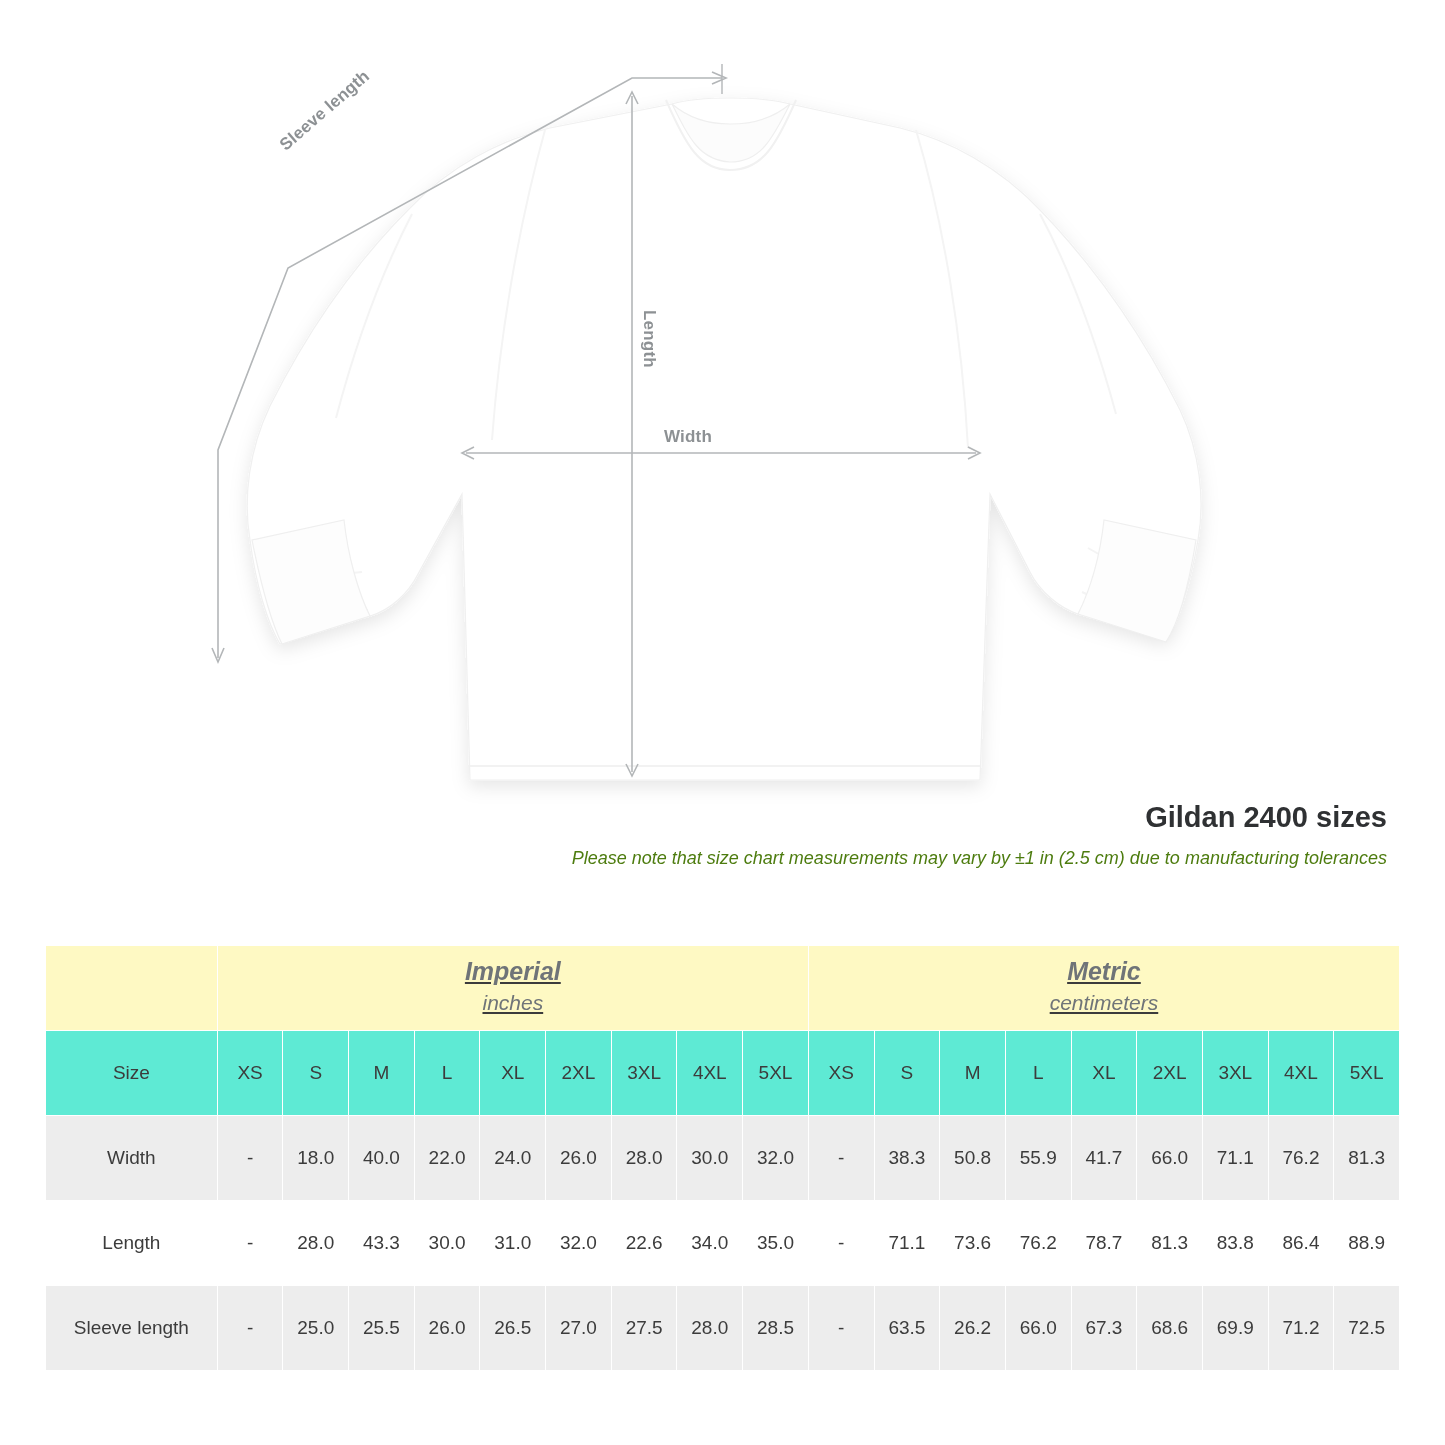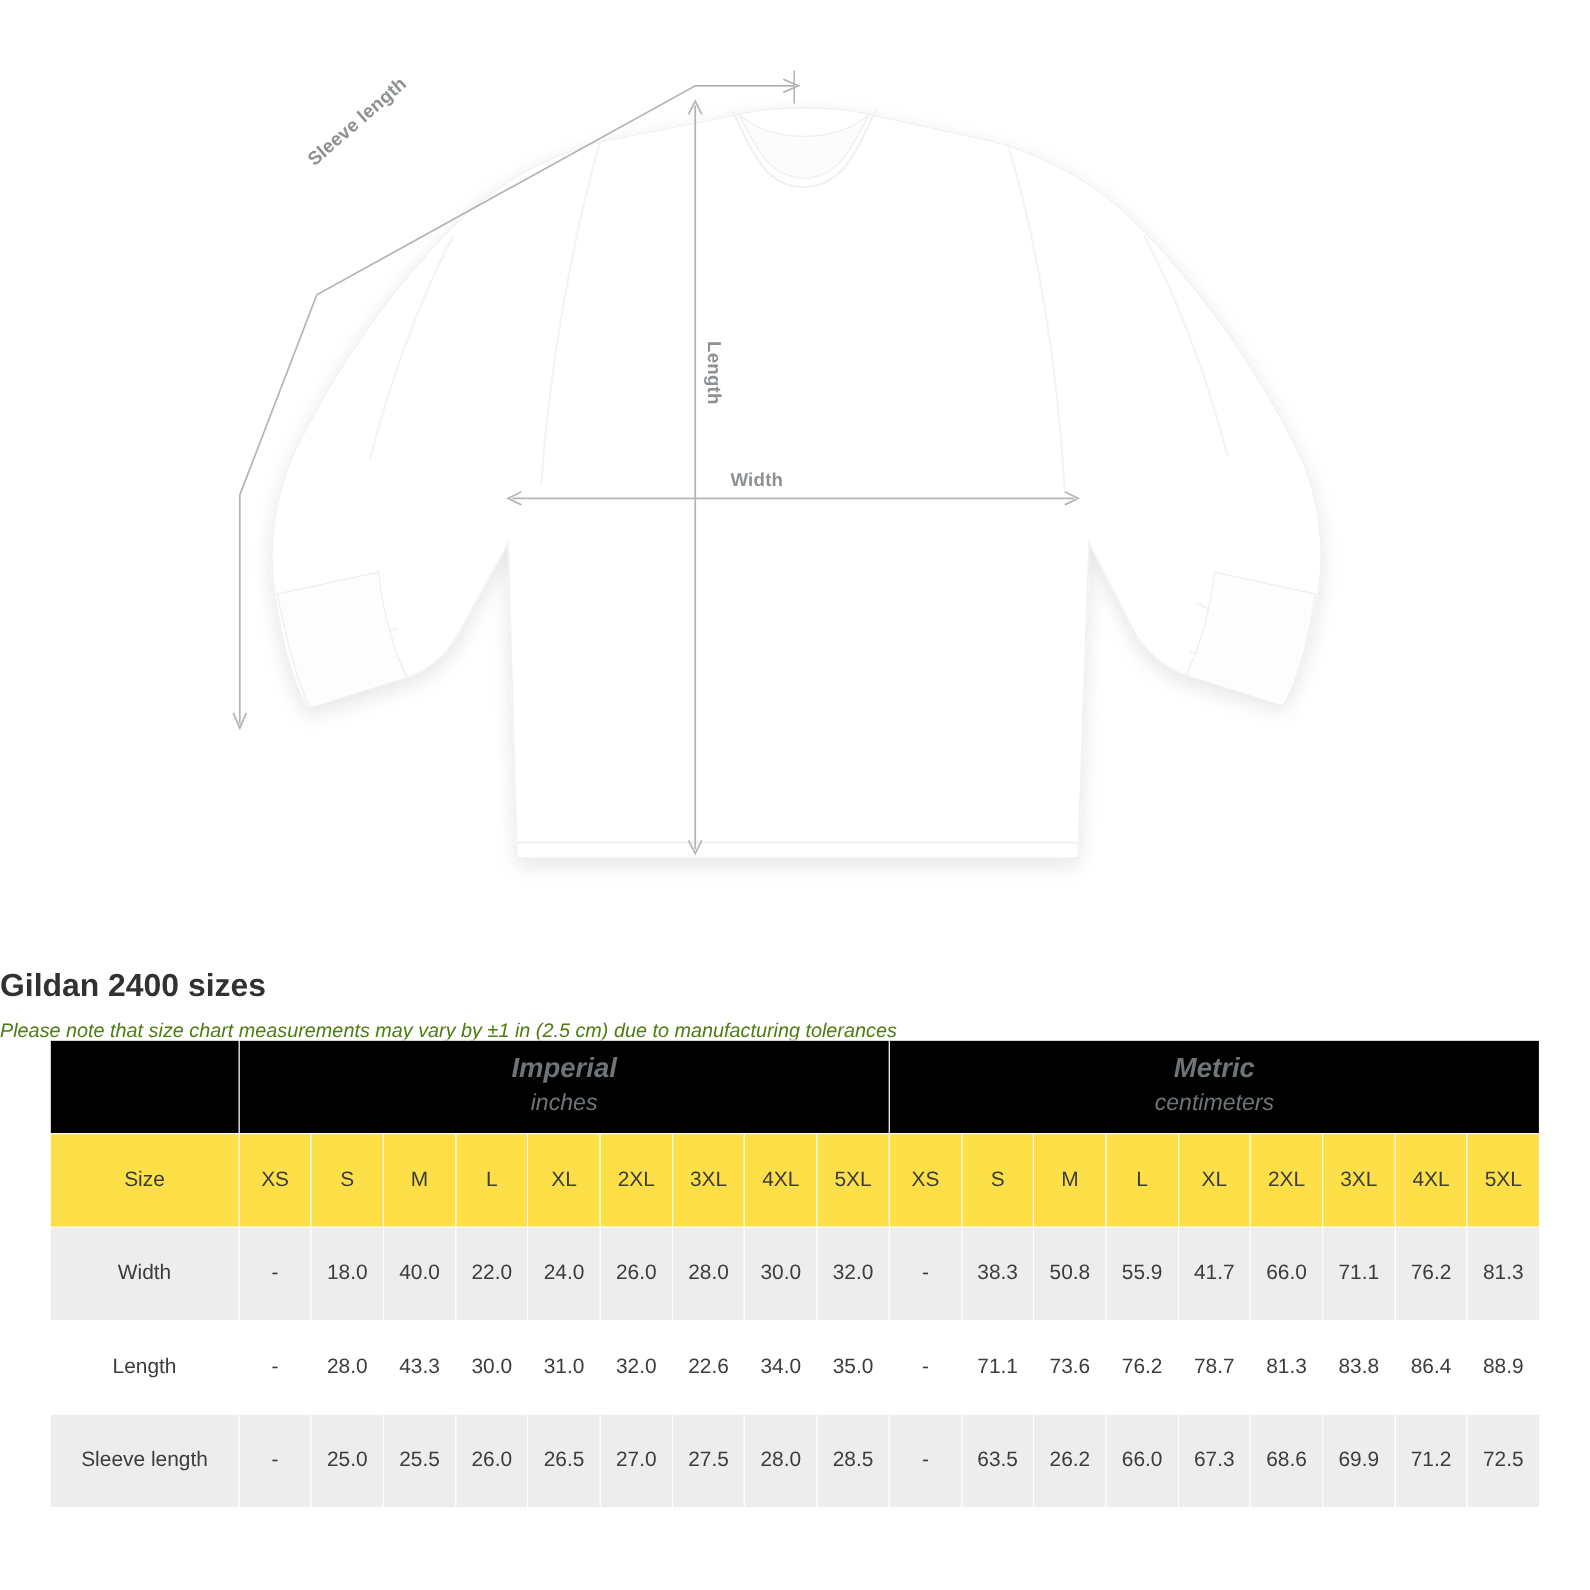--- a/index.html
+++ b/index.html
@@ -50,24 +50,24 @@
     writing-mode: vertical-rl;
   }
   .label-width {
     left: 664px;
     top: 427px;
   }
 
   
   .title-block {
     position: absolute;
-    top: 880px;
+    top: 801px;
     left: 0;
     width: 1387px;
-    text-align: left;
+    text-align: right;
   }
   .chart-title {
     font-size: 29px;
     font-weight: bold;
     color: #2f3133;
     margin: 0;
   }
   .chart-note {
     margin-top: 14px;
     font-size: 18px;
@@ -91,38 +91,39 @@
     border: 1px solid #ffffff;
     text-align: center;
     font-size: 19px;
     color: #3c3c3c;
     font-weight: normal;
     padding: 0;
     height: 84px;
     vertical-align: middle;
   }
   .row-unit td {
-    background: #000000;
+    background: #fef9c3;
     height: 112px;
+    text-decoration: underline;
   }
   .unit-name {
     font-size: 25px;
     font-style: italic;
     font-weight: bold;
     color: #6f7478;
     line-height: 1.15;
   }
   .unit-sub {
     font-size: 21px;
     font-style: italic;
     color: #6f7478;
     line-height: 1.6;
   }
   .row-header td {
-    background: #fde047;
+    background: #5eead4;
     font-weight: bold;
     font-size: 19px;
     color: #2f3133;
   }
   .row-data td {
     background: #ffffff;
   }
   .row-data.alt td {
     background: #ededed;
   }

